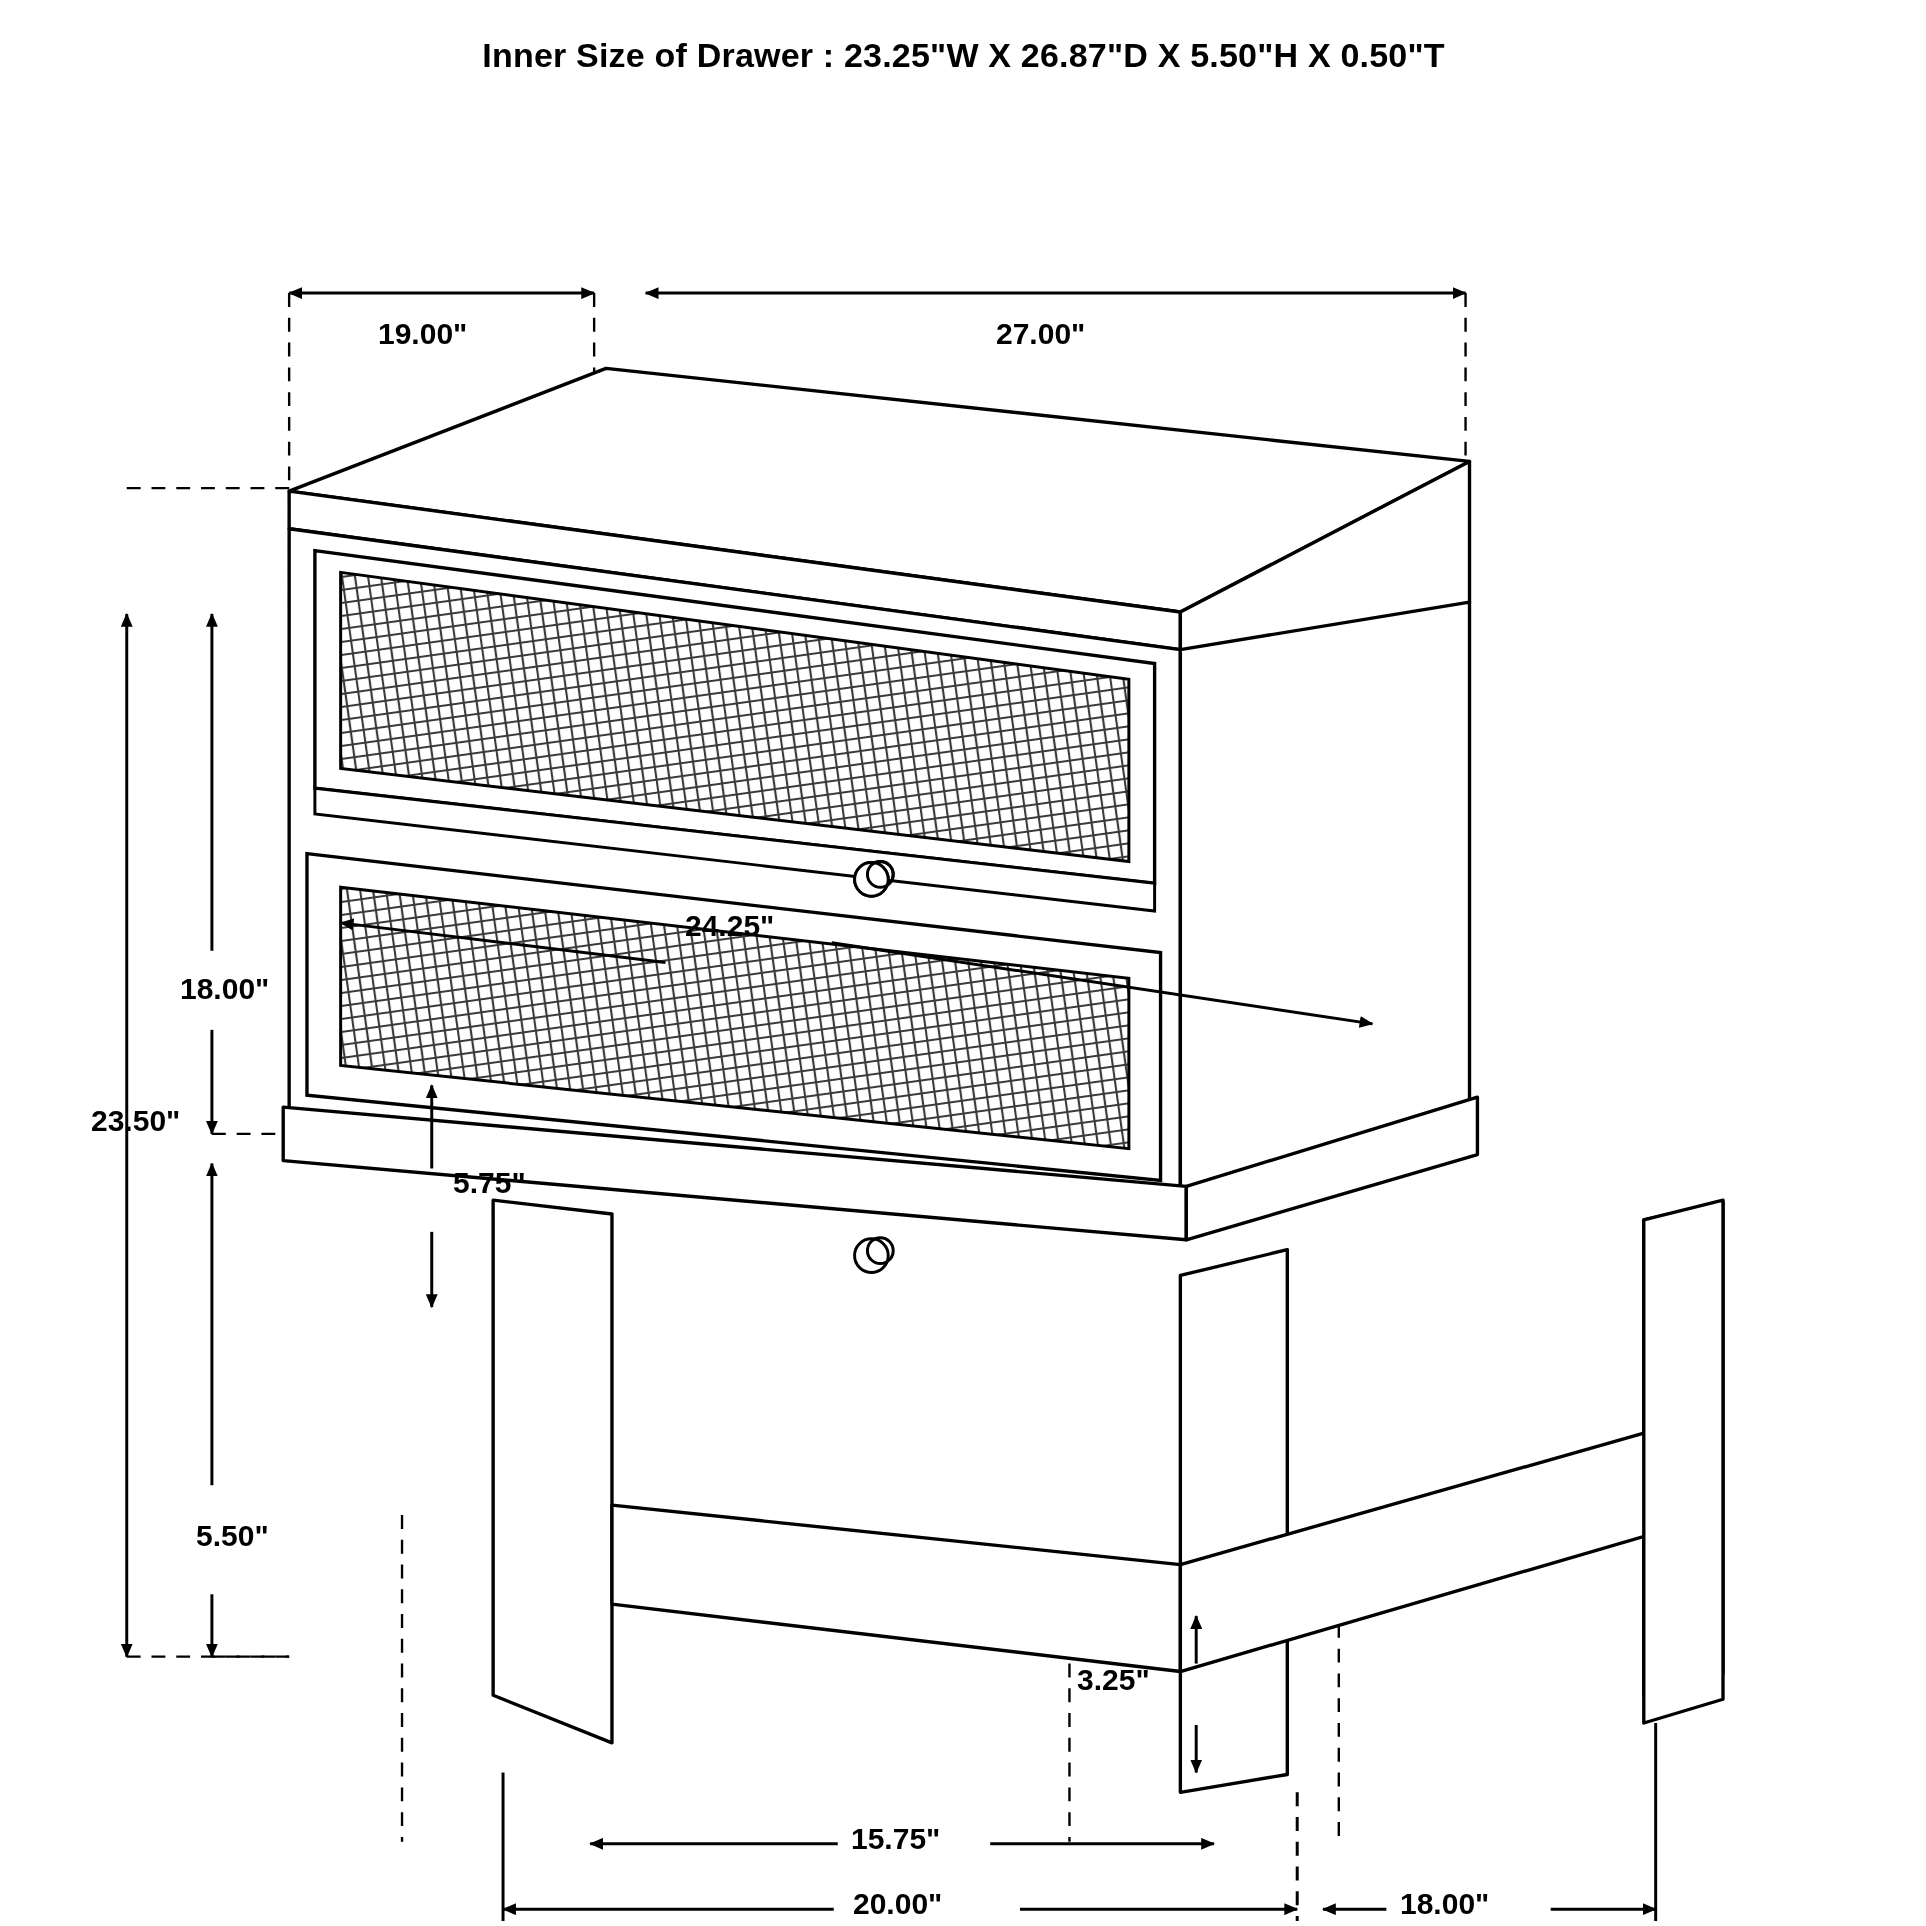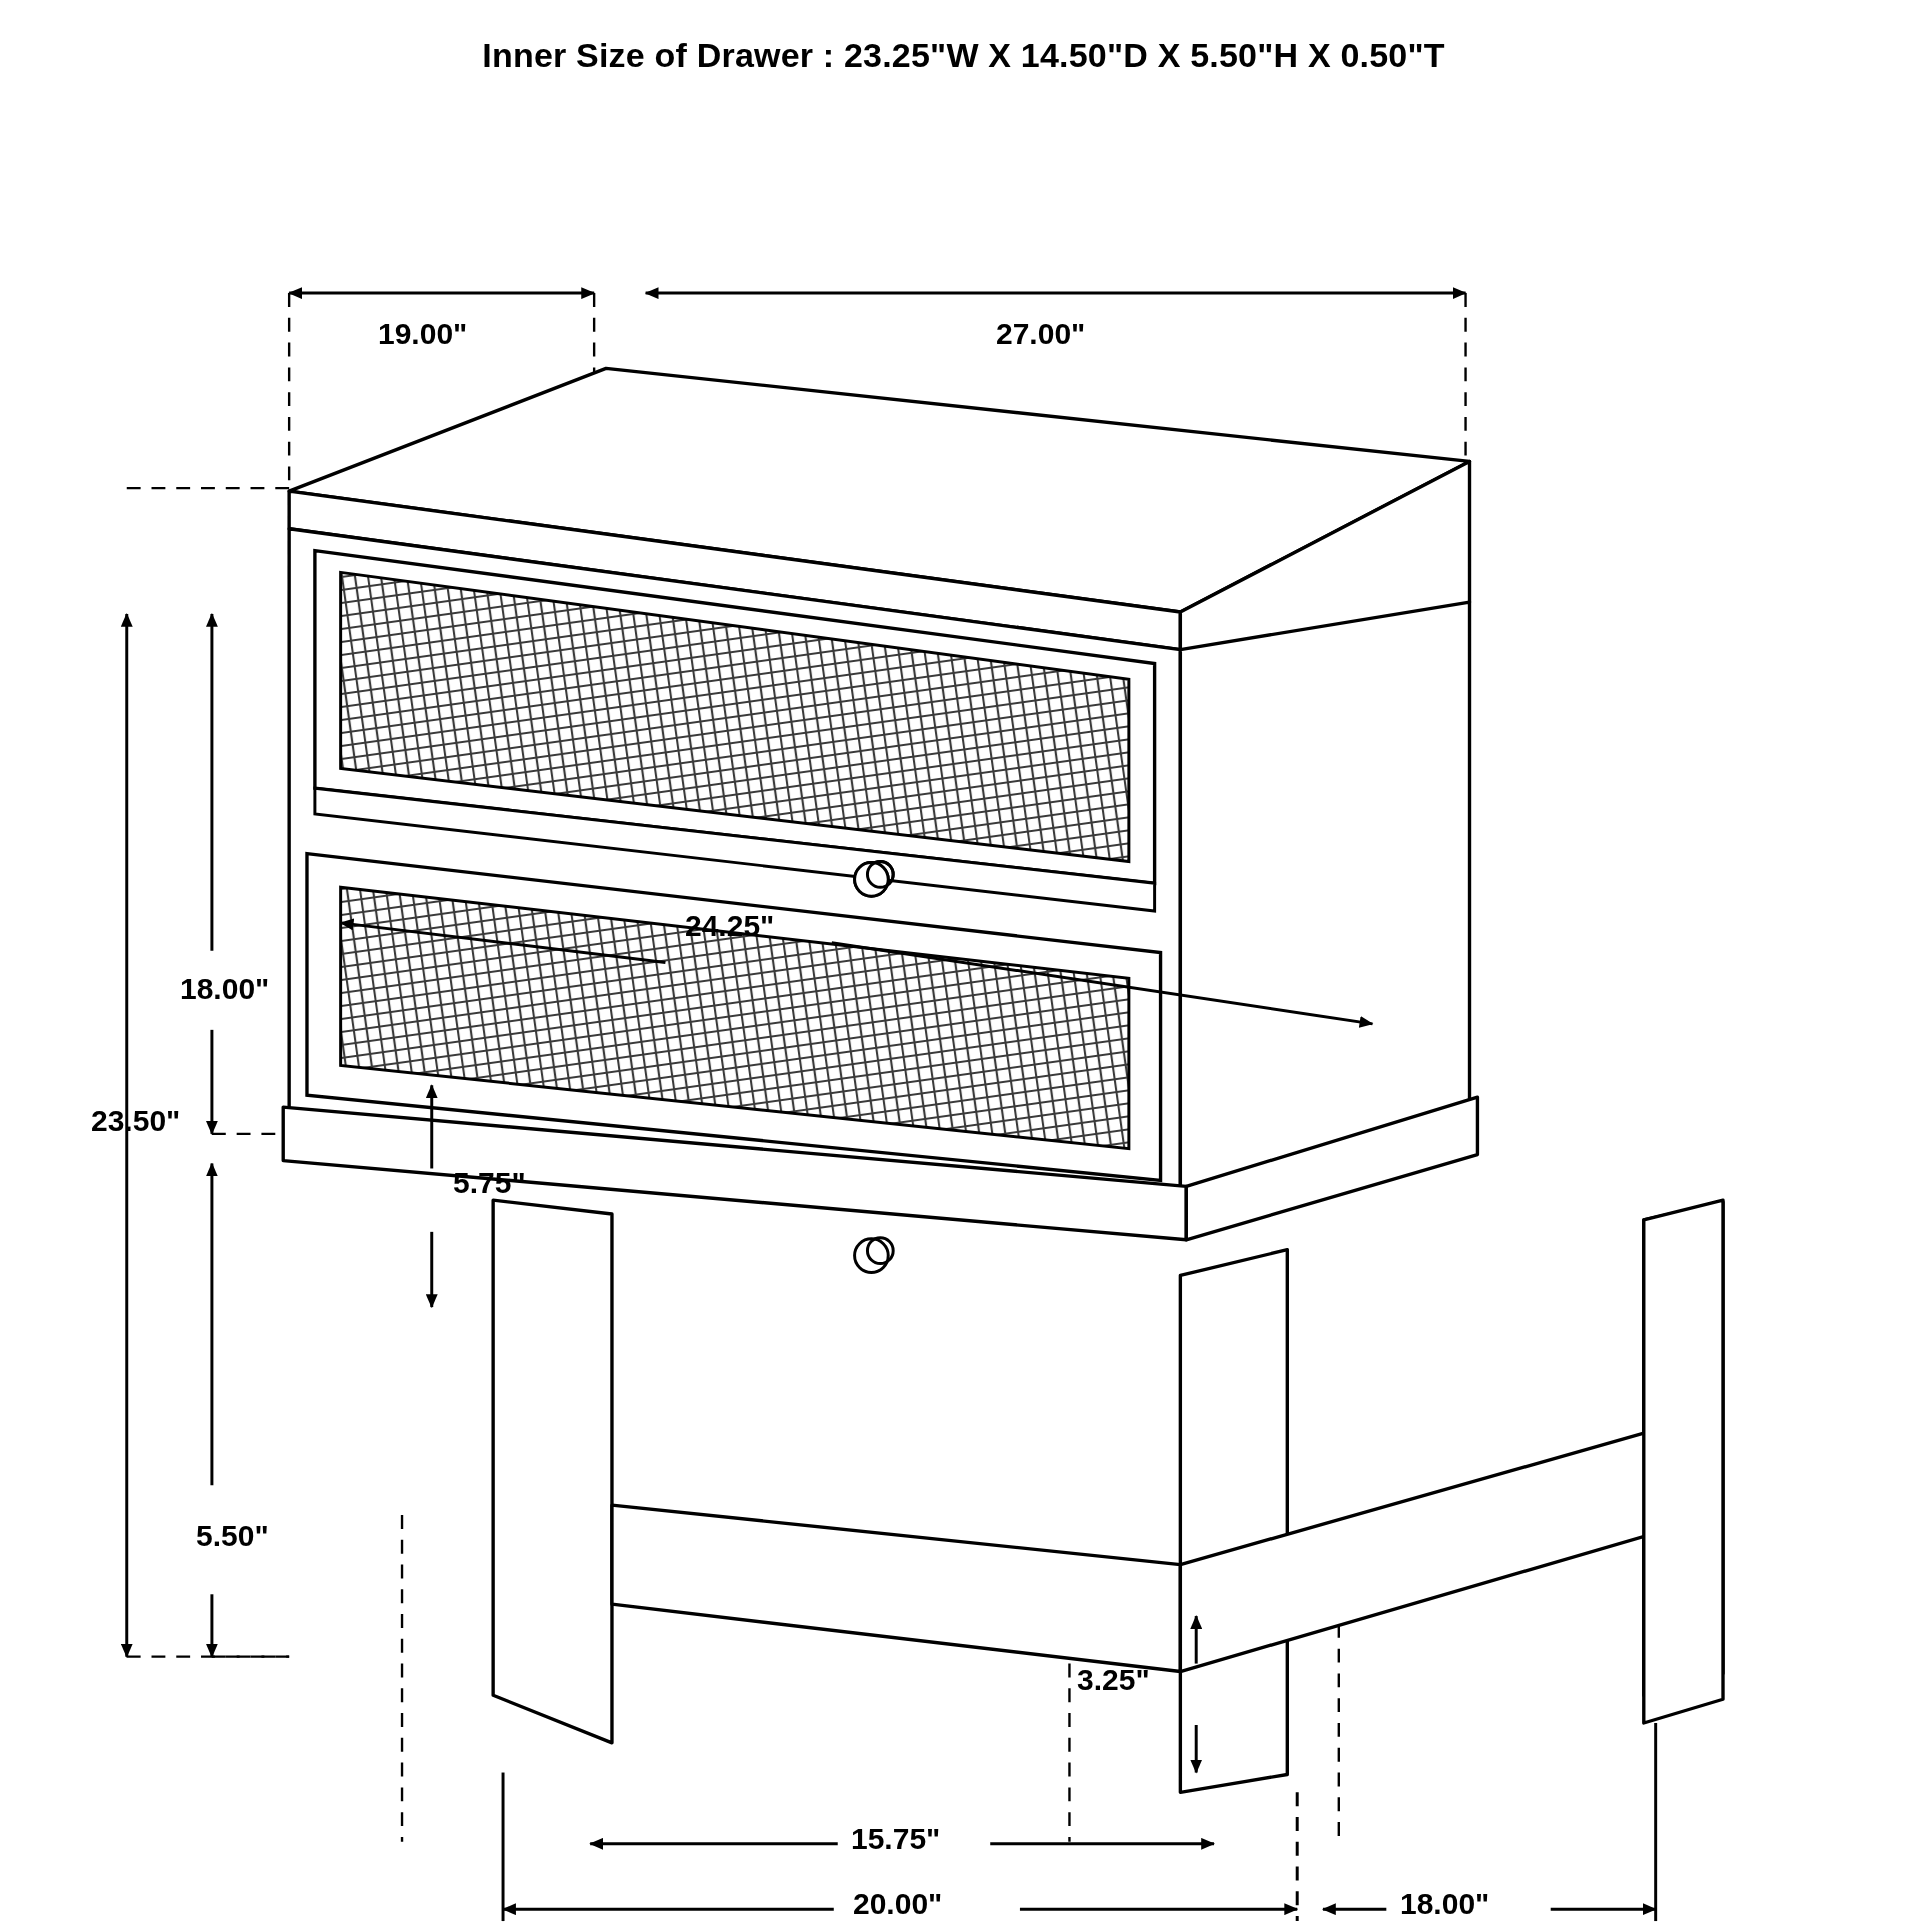--- a/index.html
+++ b/index.html
@@ -42,21 +42,21 @@
     left: 0; top: 0;
     width: 1927px;
     height: 1927px;
   }
 </style>
 </head>
 <body>
 
 <div id="stage">
 
-  <div class="title">Inner Size of Drawer  : 23.25"W X 14.50"D X 5.50"H X 0.50"T</div>
+  <div class="title">Inner Size of Drawer  : 23.25"W X 26.87"D X 5.50"H X 0.50"T</div>
 
   <svg class="drawing" viewBox="0 0 1946 1946">
     <defs>
       <marker id="arrEnd" markerWidth="14" markerHeight="12" refX="13" refY="6" orient="auto" markerUnits="userSpaceOnUse">
         <path d="M0,0 L14,6 L0,12 z" fill="#000"></path>
       </marker>
       <marker id="arrStart" markerWidth="14" markerHeight="12" refX="1" refY="6" orient="auto" markerUnits="userSpaceOnUse">
         <path d="M14,0 L0,6 L14,12 z" fill="#000"></path>
       </marker>
       <pattern id="weave" width="26" height="26" patternUnits="userSpaceOnUse" patternTransform="rotate(-8)">

